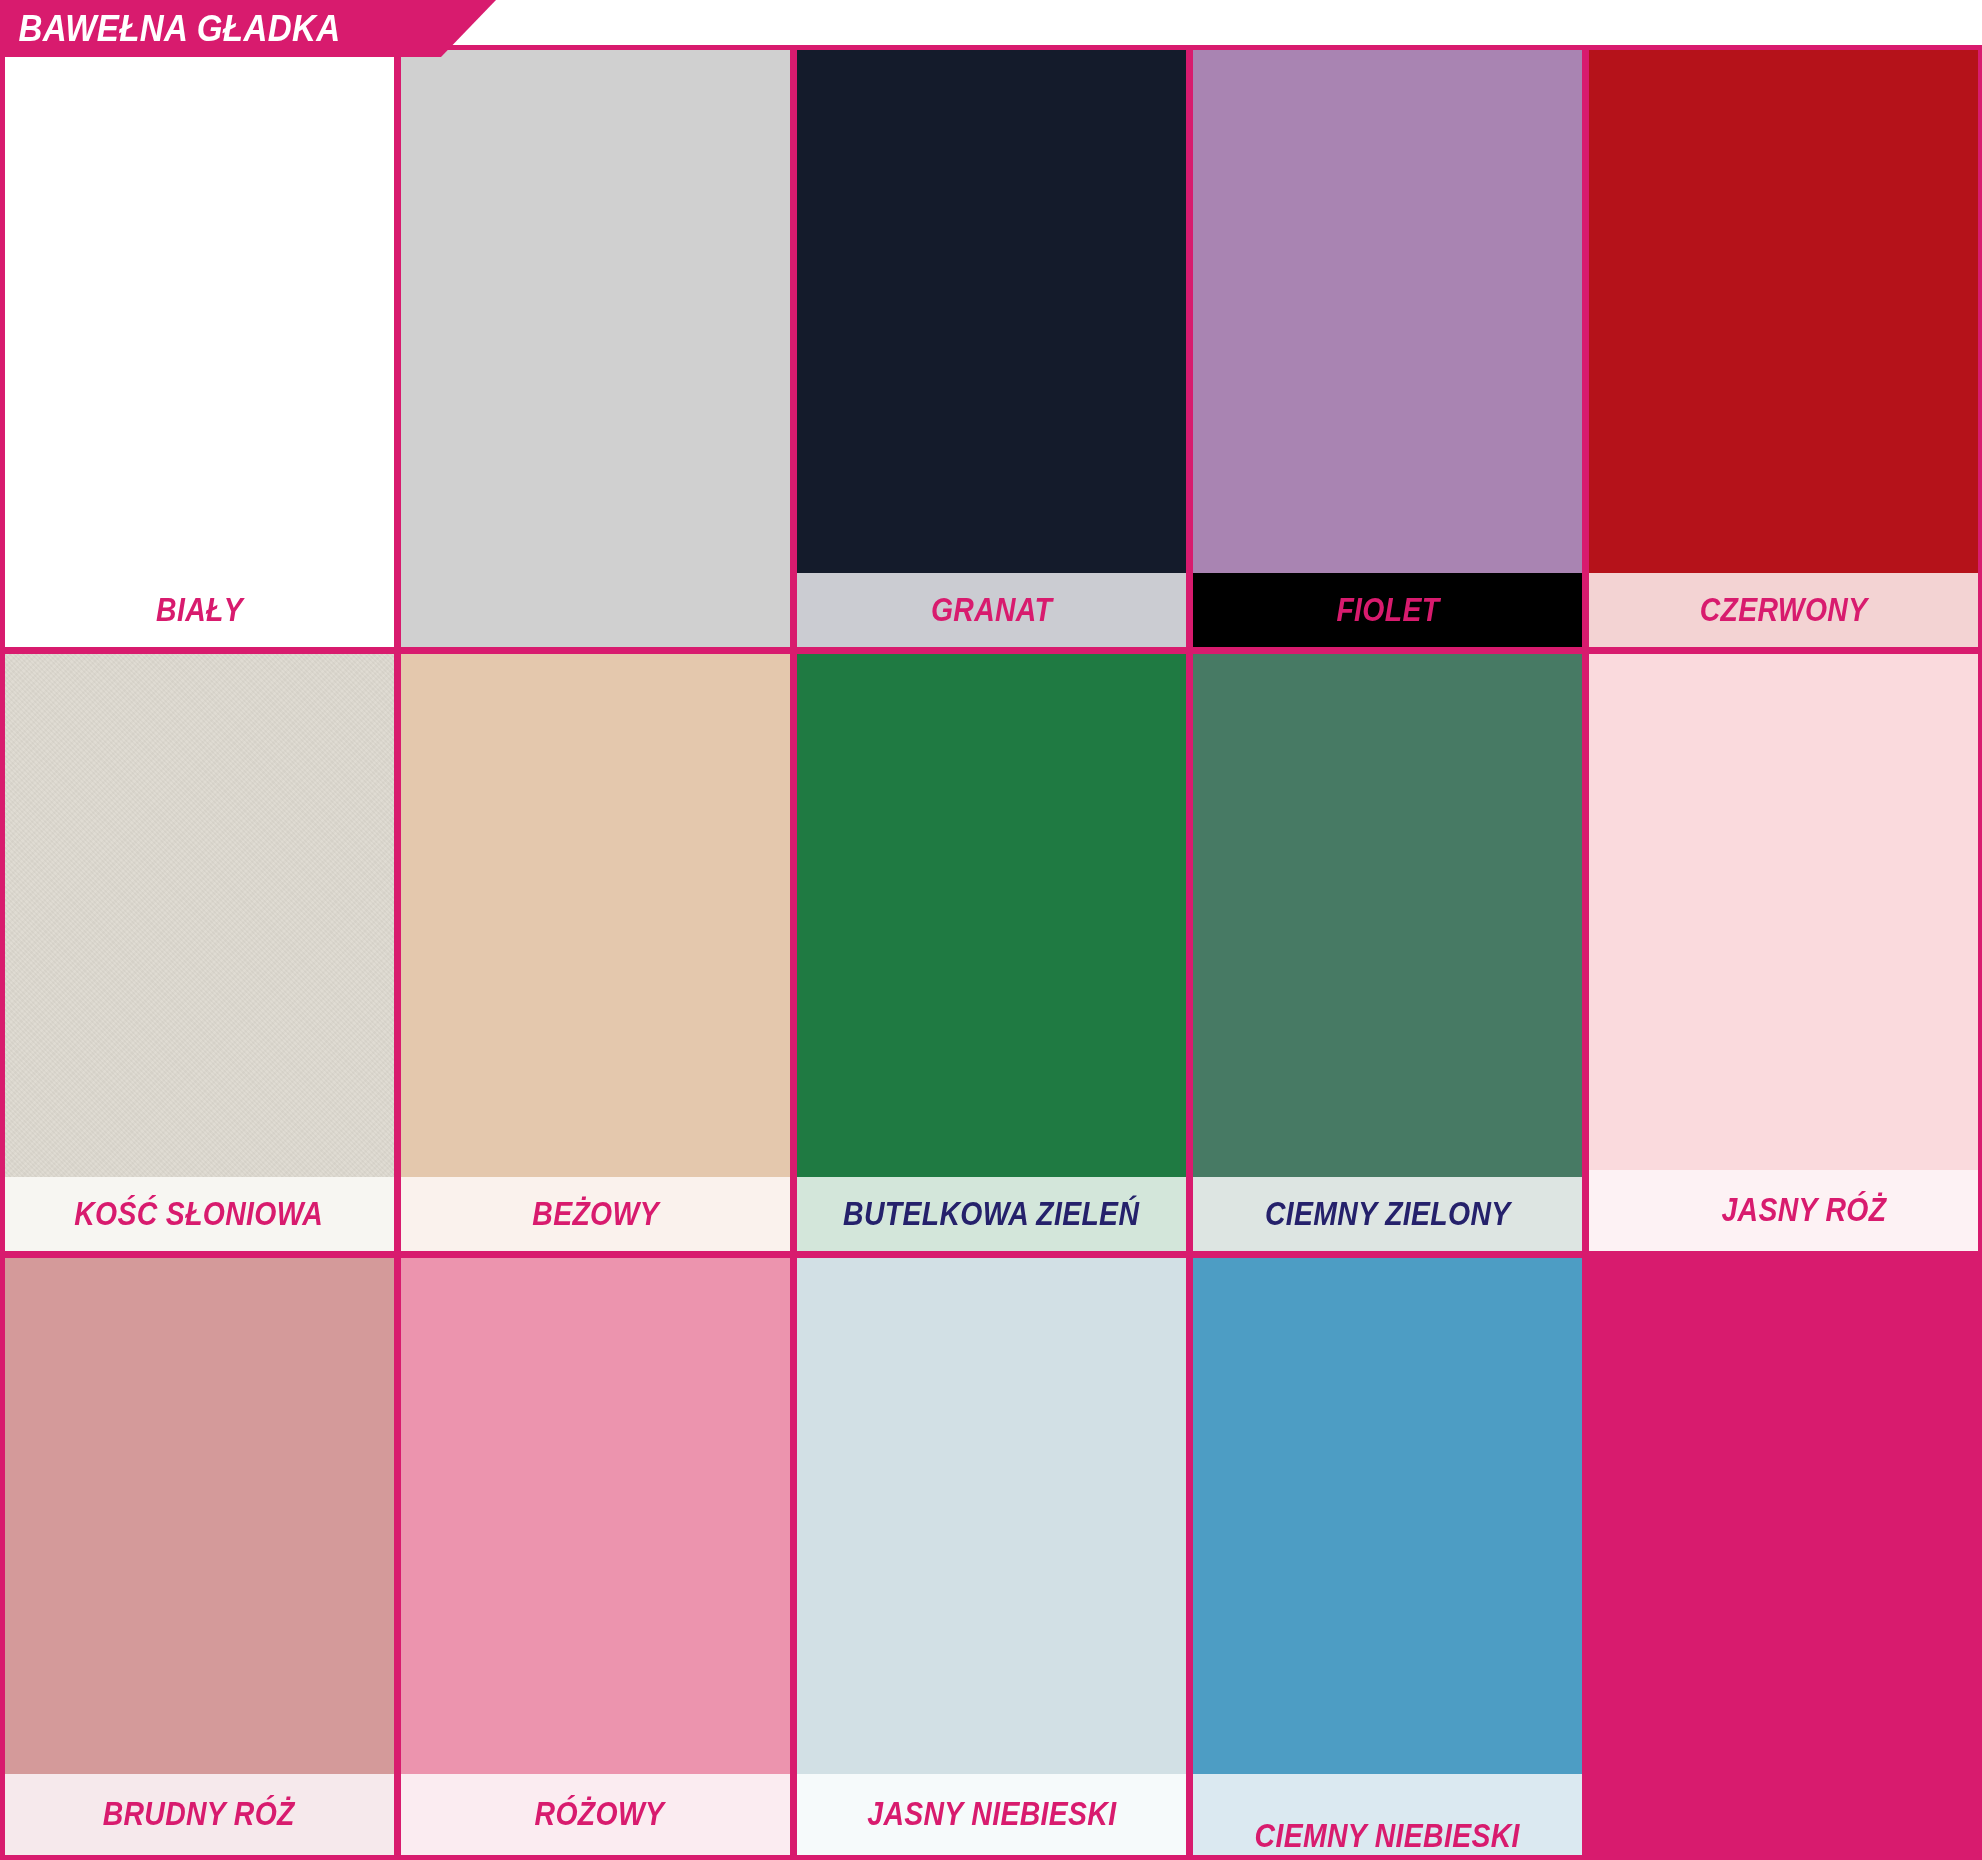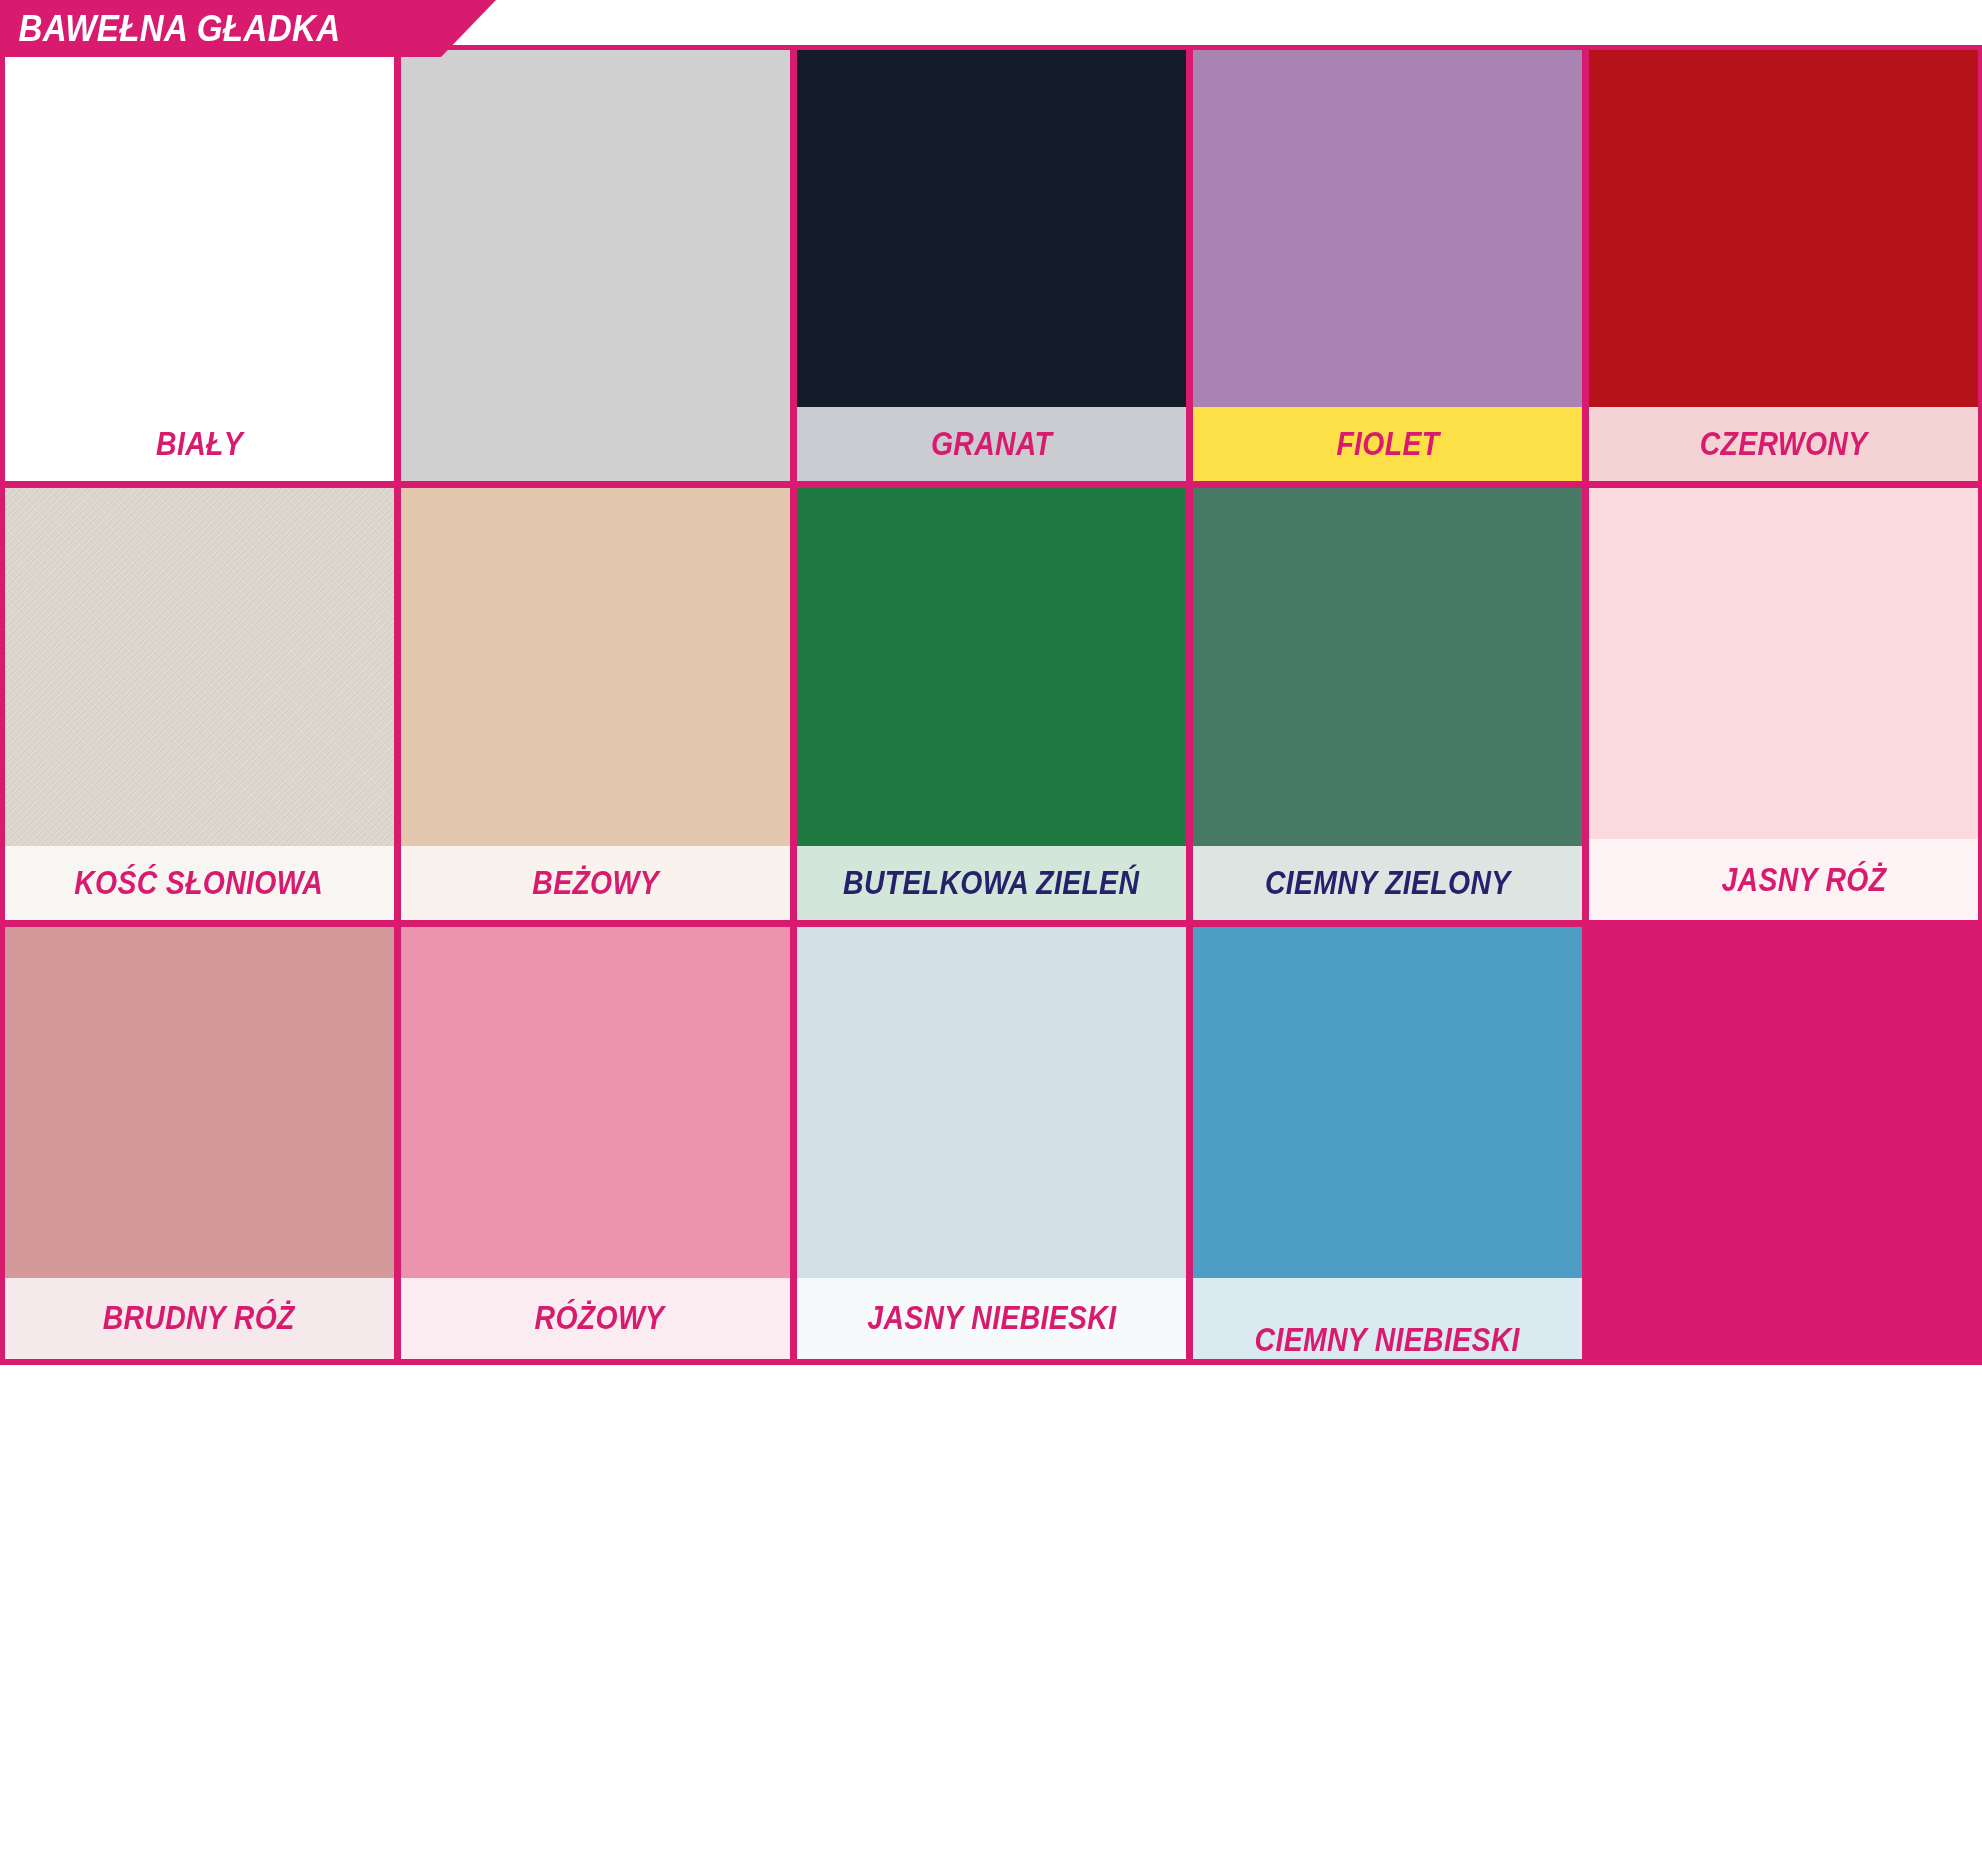--- a/index.html
+++ b/index.html
@@ -44,21 +44,21 @@
     padding-left: 20px;
     white-space: nowrap;
   }
 
   
   .grid {
     position: absolute;
     top: 45px;
     left: 0;
     width: 1983px;
-    height: 1320px;
+    height: 1816px;
     background: #d81b6e;
     display: grid;
     grid-template-columns: repeat(5, 1fr);
     grid-template-rows: repeat(3, 1fr);
     gap: 7px;
     padding: 4.6px 4.6px 6.2px 4.6px;
   }
 
   .cell {
     position: relative;
@@ -123,21 +123,21 @@
         <div class="swatch" style="background-color: rgb(208, 208, 208);"></div>
       </div>
       <div class="cell row1">
         <div class="swatch" style="background-color: rgb(20, 27, 43);"></div>
         <div class="label-band" style="background-color: rgb(203, 204, 210);">
           <span class="label-text" style="color: rgb(216, 27, 110);">GRANAT</span>
         </div>
       </div>
       <div class="cell row1">
         <div class="swatch" style="background-color: rgb(169, 132, 178);"></div>
-        <div class="label-band" style="background-color: #fde047; align-items: center;">
+        <div class="label-band" style="background-color: #000000; align-items: center;">
           <span class="label-text" style="color: rgb(216, 27, 110);">FIOLET</span>
         </div>
       </div>
       <div class="cell row1">
         <div class="swatch" style="background-color: rgb(181, 18, 26);"></div>
         <div class="label-band" style="background-color: rgb(243, 211, 211);">
           <span class="label-text" style="color: rgb(216, 27, 110);">CZERWONY</span>
         </div>
       </div>
       <div class="cell row2">

